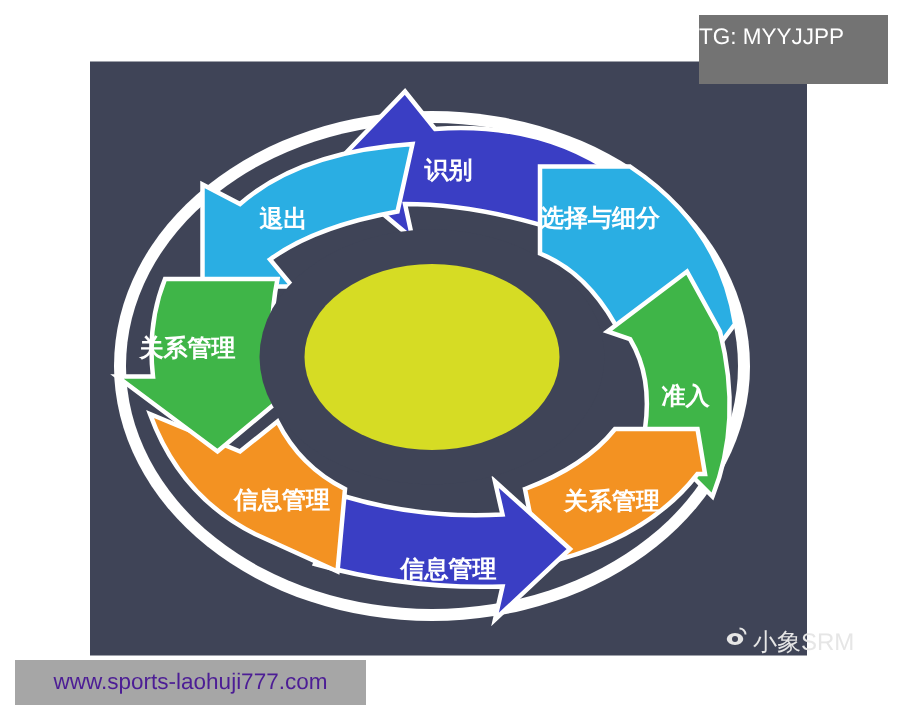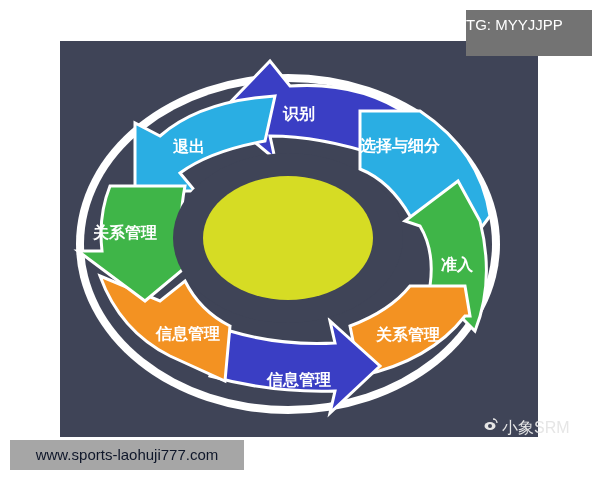--- a/index.html
+++ b/index.html
@@ -5,21 +5,21 @@
   html, body { margin:0; padding:0; background:#ffffff; }
   body { width:600px; height:480px; position:relative; overflow:hidden;
          font-family: "DejaVu Sans", "Liberation Sans", sans-serif; }
   .panel { position:absolute; left:60px; top:41px; width:478px; height:396px;
            background:#3f4457; }
   .panel svg { position:absolute; left:0; top:0; }
   .tag { position:absolute; right:8px; top:10px; width:126px; height:46px;
          background:#737373; color:#ffffff; font-size:15px; line-height:30px;
          font-family:"Liberation Sans", sans-serif; }
   .url { position:absolute; left:10px; top:440px; width:234px; height:30px;
-         background:#a6a6a6; color:#0f172a; font-size:15px; line-height:30px;
+         background:#a6a6a6; color:#4c1d95; font-size:15px; line-height:30px;
          text-align:center; font-family:"Liberation Sans", sans-serif; }
   .brand { position:absolute; left:502px; top:418px; color:#e6e6e6;
            font-size:16px; font-family:"Liberation Sans", sans-serif; }
   .weibo { position:absolute; left:484px; top:417px; width:14px; height:14px; }
   .lbl { position:absolute; color:#ffffff; font-size:16px; white-space:nowrap;
          transform:translate(-50%,-50%);font-weight:bold; }
   .center { position:absolute; left:288px; top:238px; transform:translate(-50%,-50%);
             color:#222; font-size:16px; text-align:center; line-height:20px; }
 </style>
 </head>

